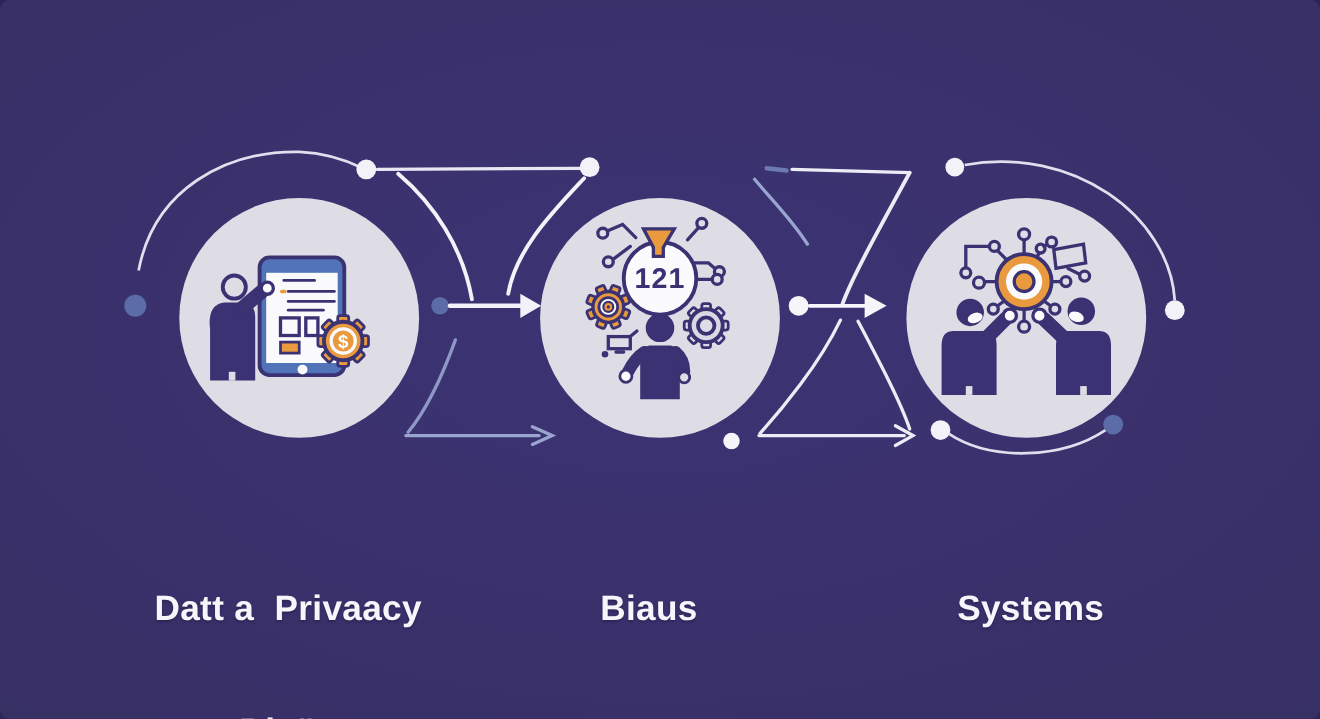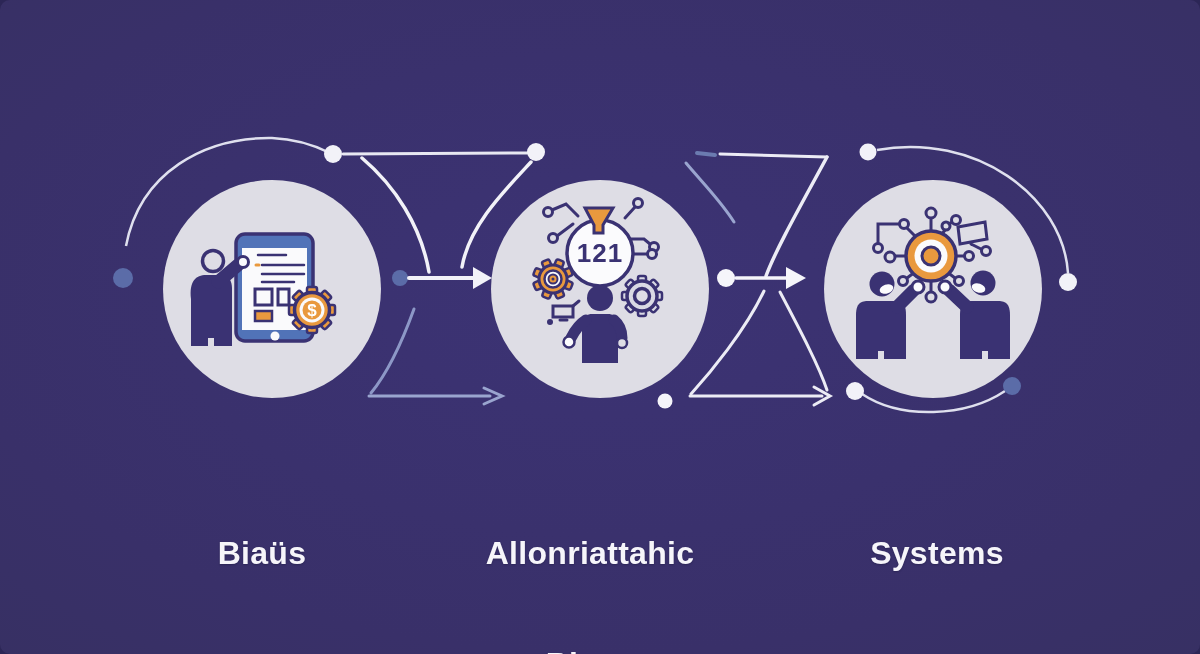--- a/index.html
+++ b/index.html
@@ -238,23 +238,23 @@
         <path d="M34,18 L16,1" stroke="#3A3273" stroke-width="13"></path>
         <circle cx="12" cy="-2" r="6" fill="#FBFBFD" stroke="#3A3273" stroke-width="3"></circle>
         <circle cx="50" cy="-6" r="12.5" fill="#3A3273"></circle>
         <ellipse cx="45.5" cy="-1" rx="7" ry="4.5" fill="#FBFBFD" transform="rotate(18 45.5 -1)"></ellipse>
       </g>
     </g>
   </g>
 </svg>
 
 <div class="label" id="label1">
+  <div>Datt a  Privaacy</div>
   <div>Biaüs</div>
 </div>
 <div class="label" id="label2">
-  <div>Allonriattahic</div>
   <div>Biaus</div>
 </div>
 <div class="label" id="label3">
   <div>Systems</div>
 </div>
 
 </div>
 
 </body></html>

